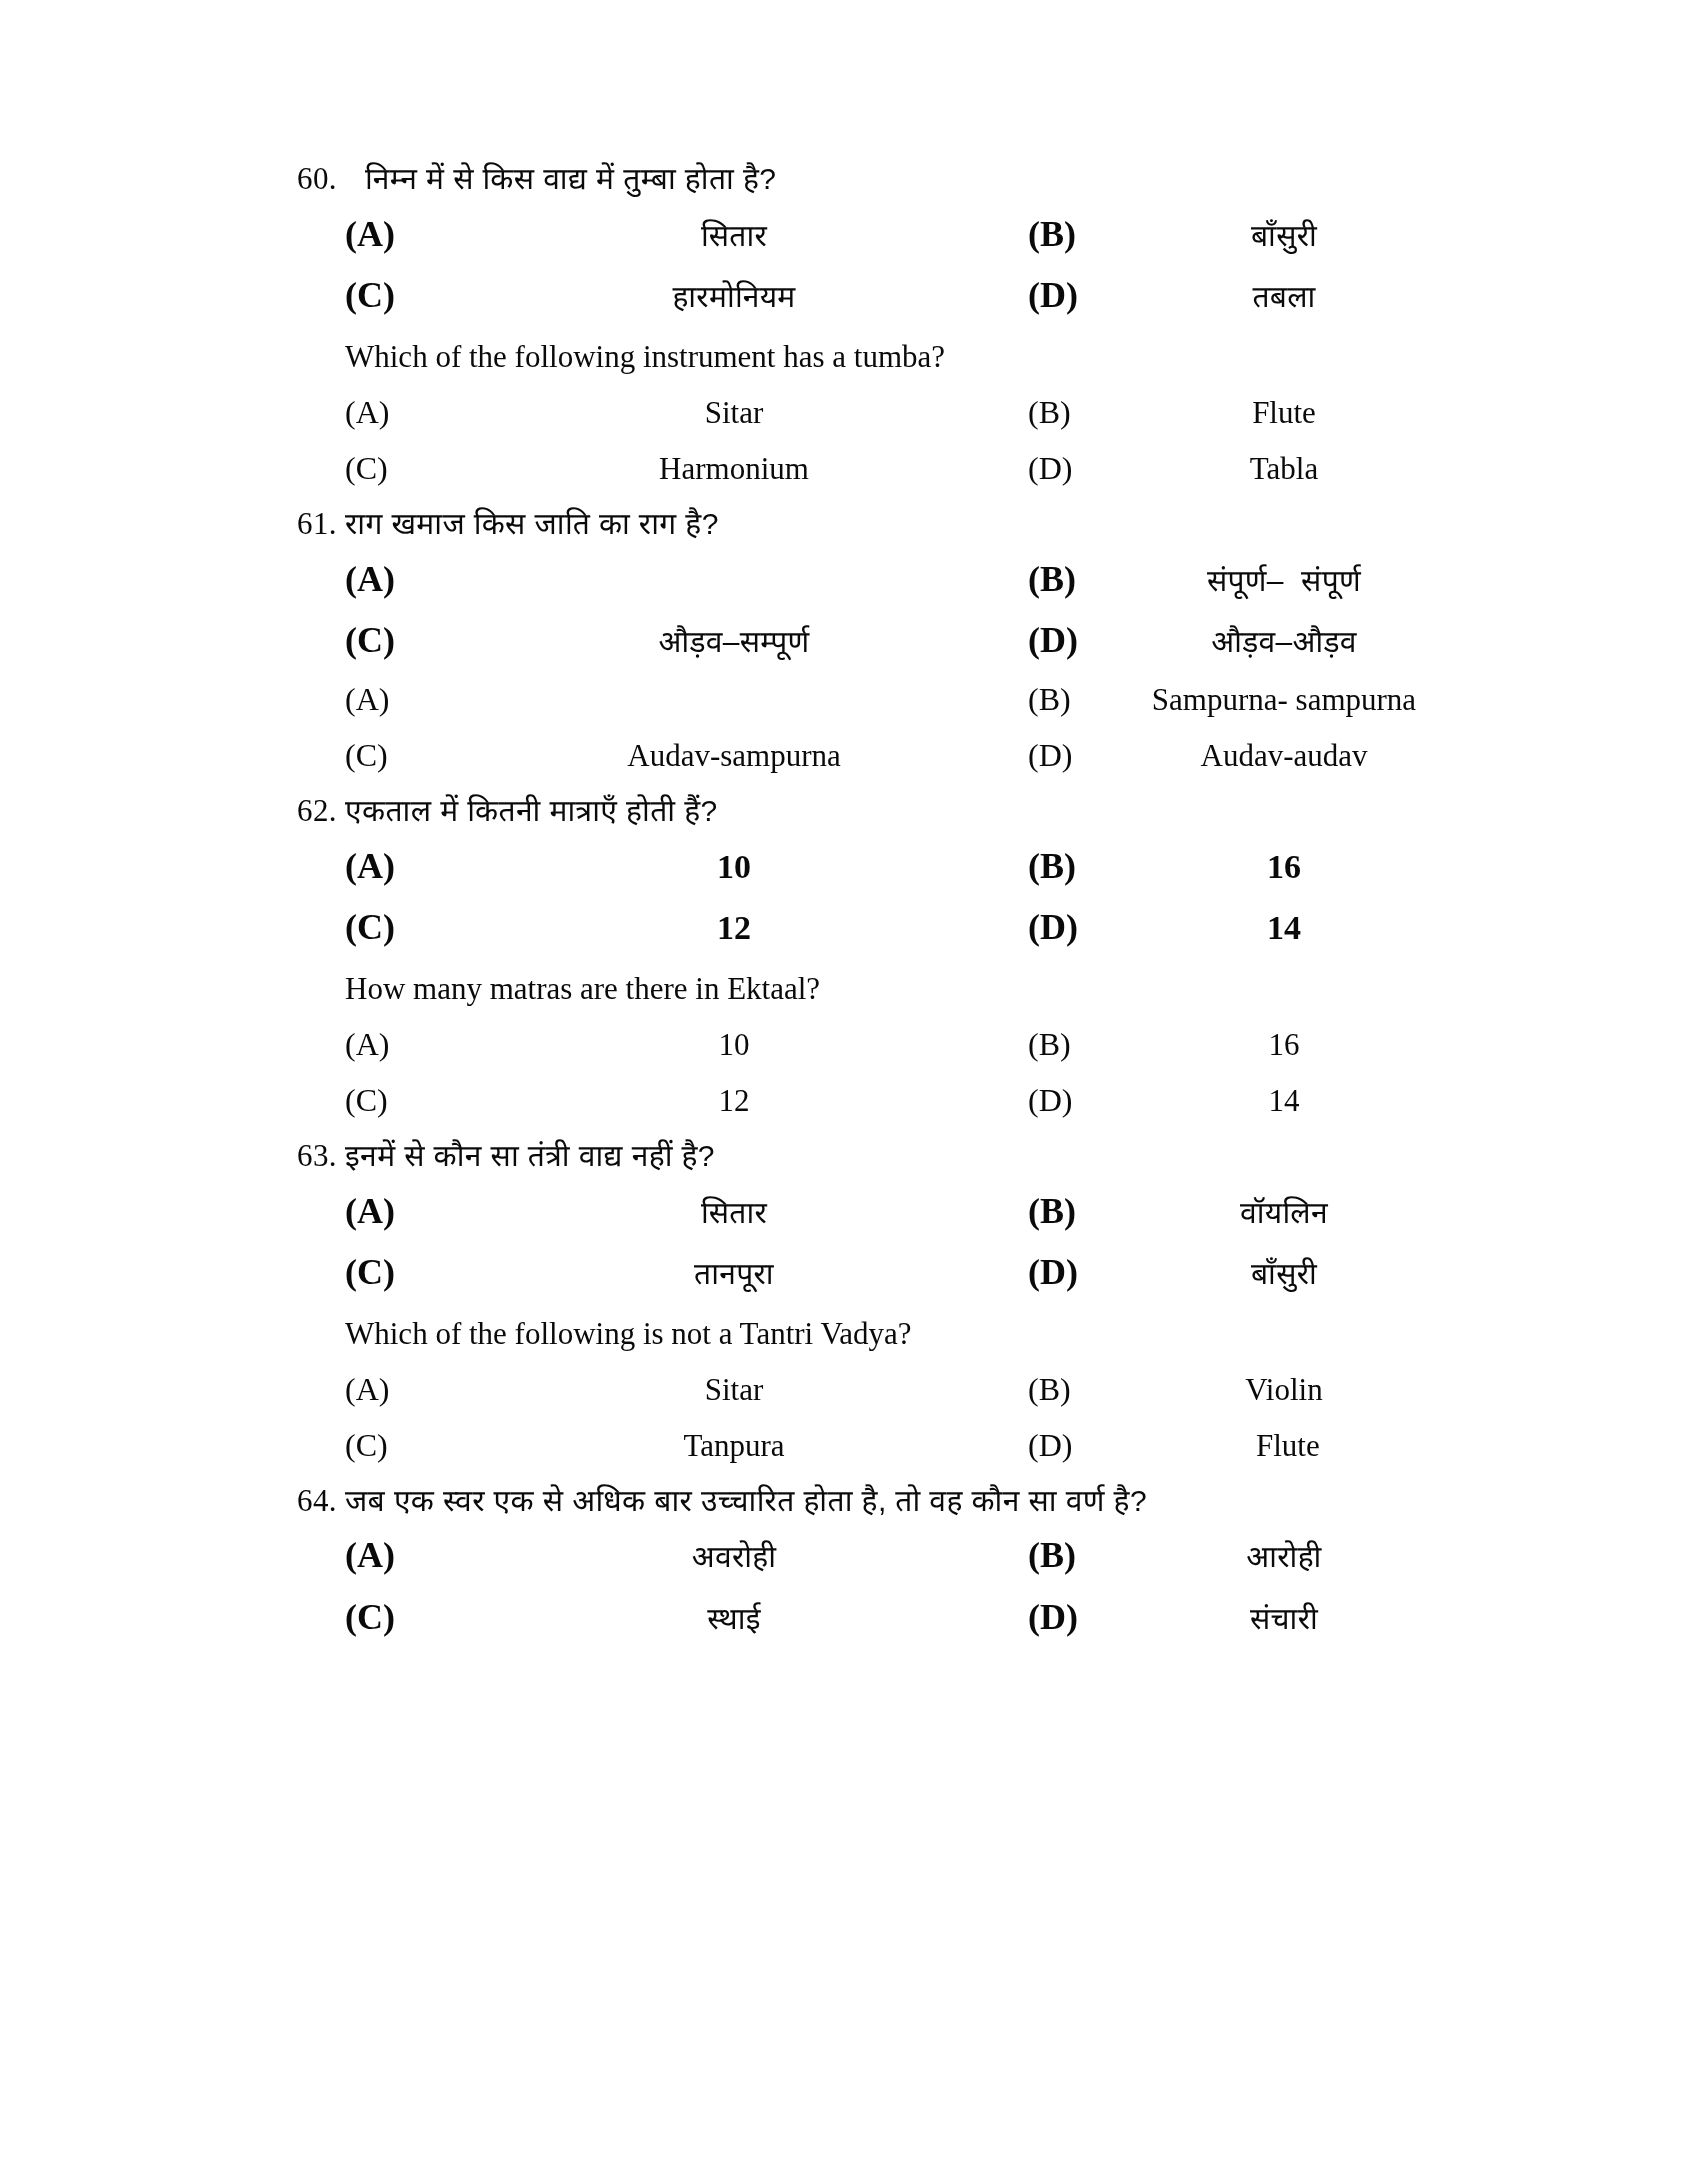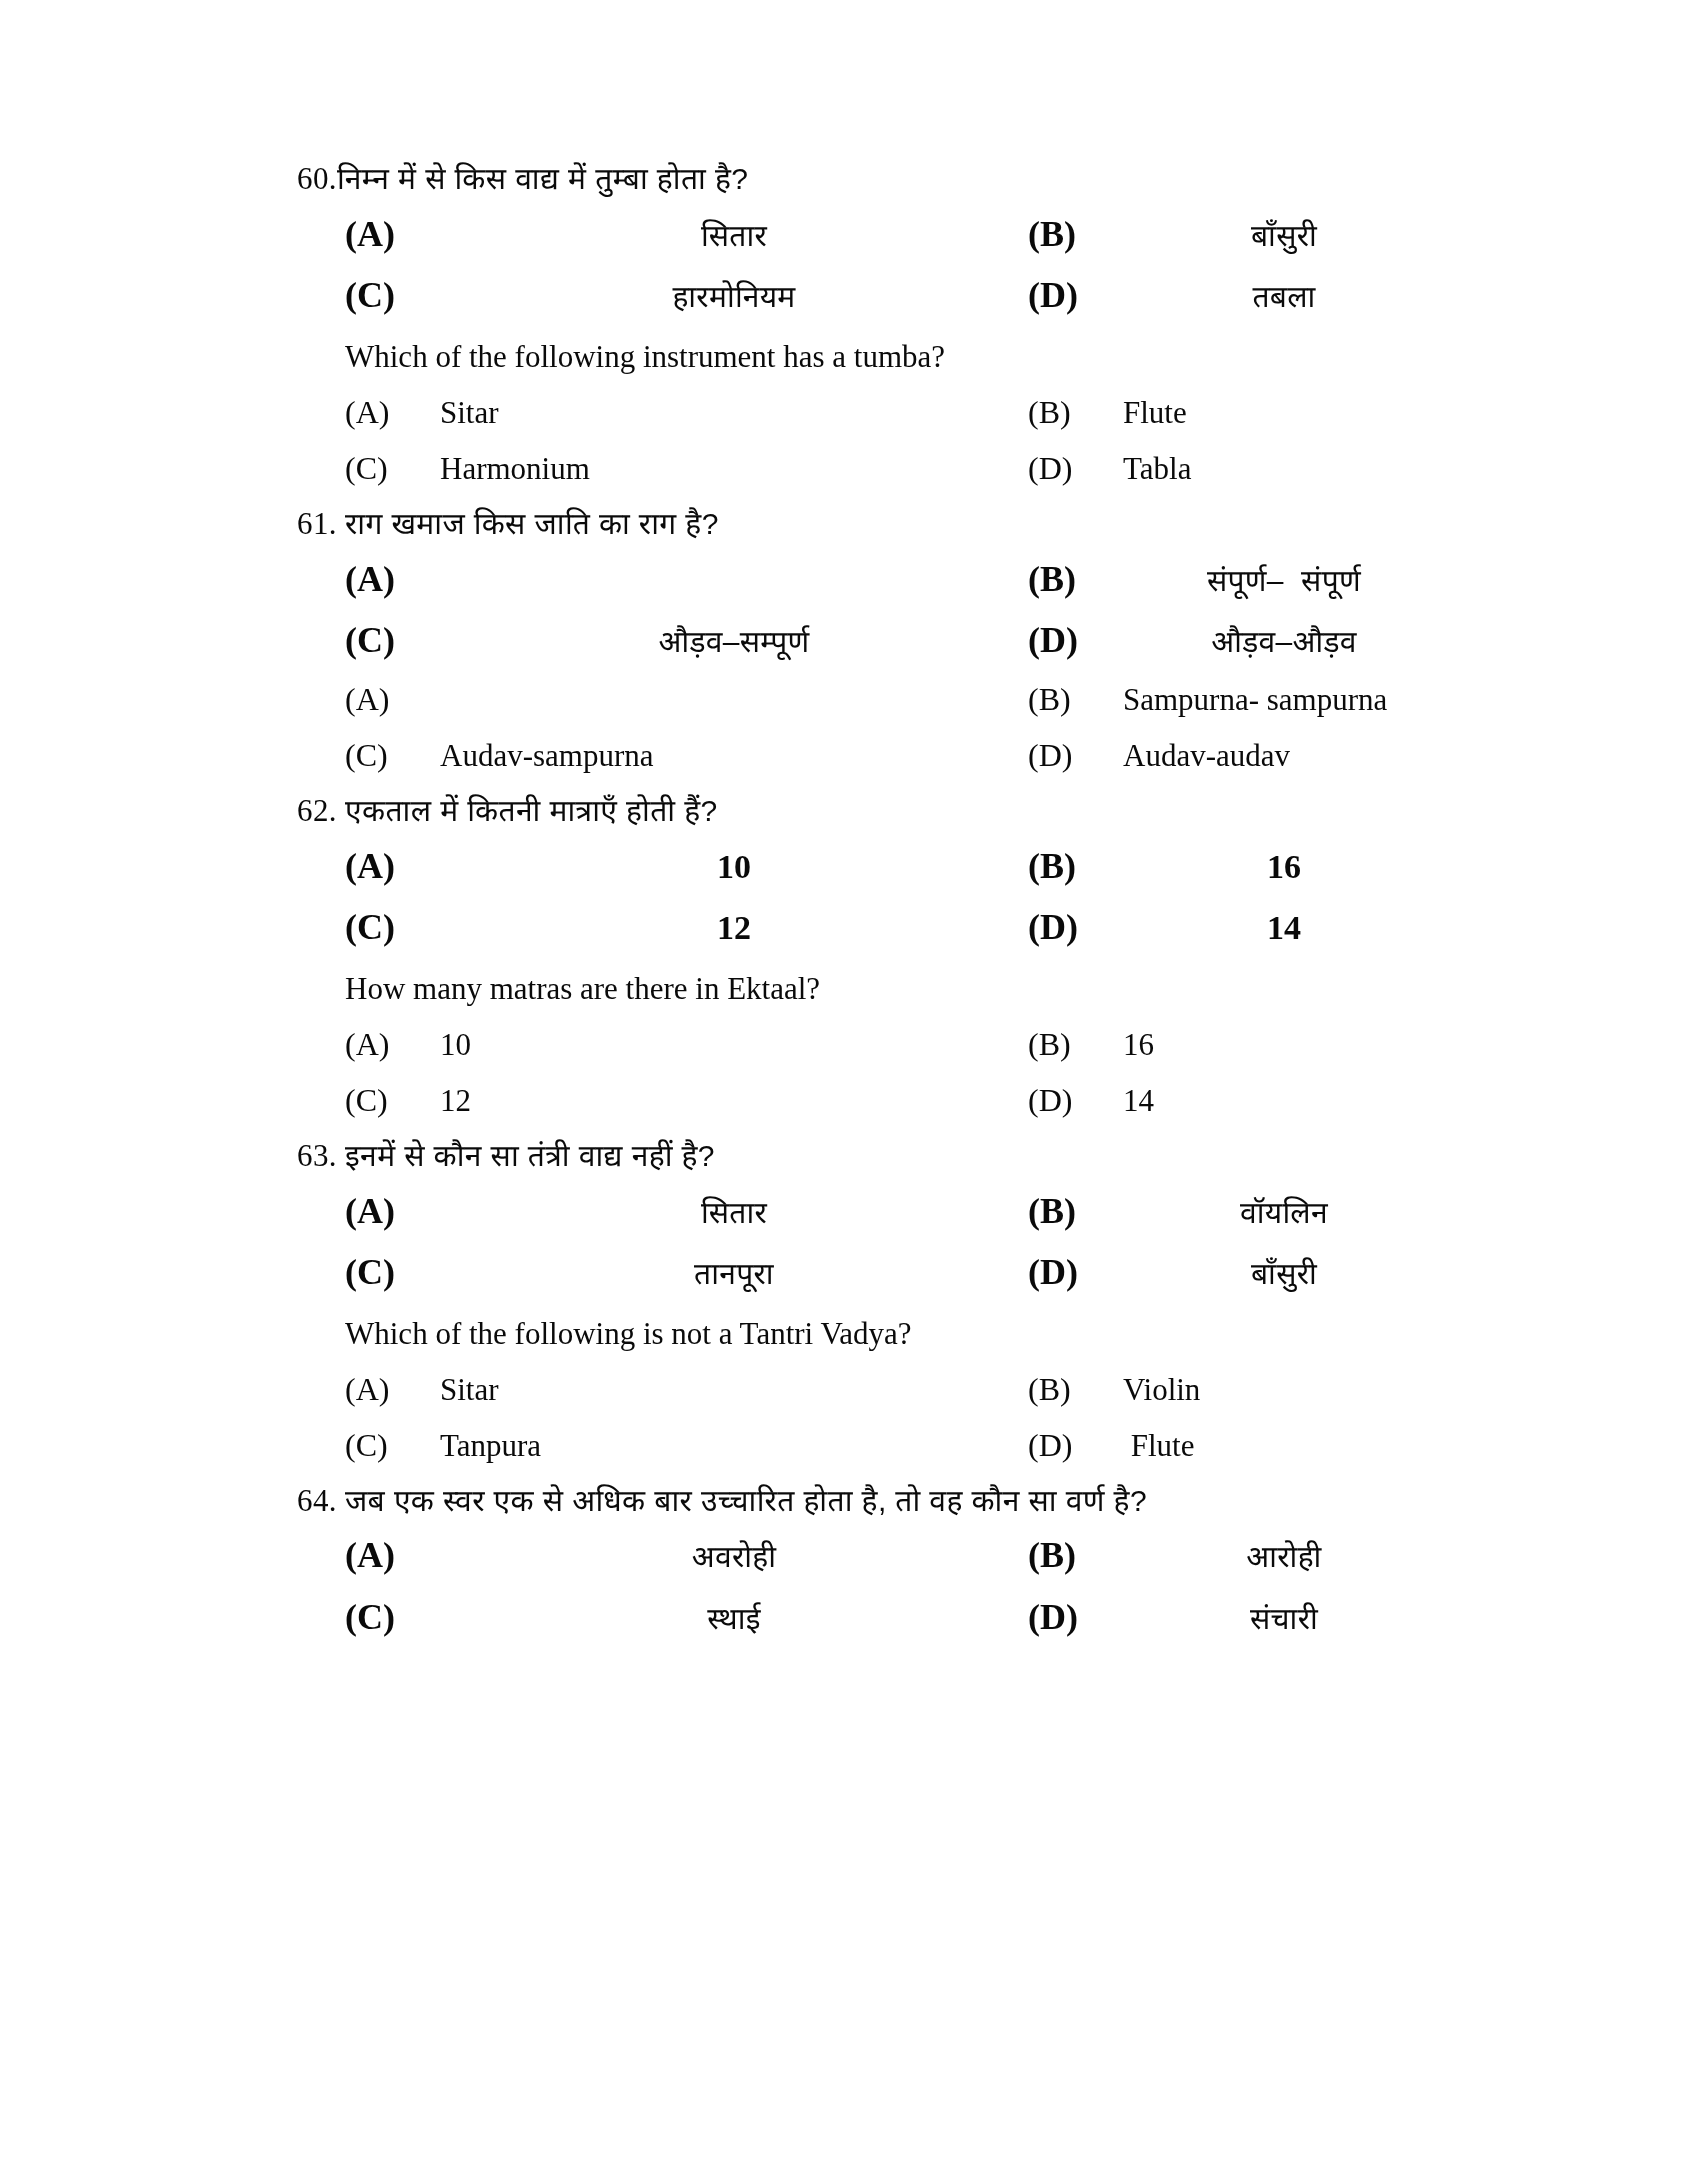--- a/index.html
+++ b/index.html
@@ -34,20 +34,21 @@
   .qnum {
     flex: 0 0 auto;
     font-size: 31px;
     line-height: 1.35;
     white-space: pre;
   }
   .qtext {
     flex: 1 1 auto;
     font-size: 31px;
     line-height: 1.35;
+    margin-left: 28px;
   }
 
   
   .hi .qtext, .hi .qnum {
     font-family: "Liberation Sans", "DejaVu Sans", sans-serif;
     font-size: 30px;
     letter-spacing: 0.4px;
   }
   .hi .qnum {
     font-family: "Liberation Serif", "DejaVu Serif", serif;
@@ -97,20 +98,21 @@
     font-size: 34px;
     font-weight: 700;
     letter-spacing: 0;
   }
 
   
   .opts.en .lab { font-size: 32px; font-weight: 400; }
   .opts.en .val {
     font-family: "Liberation Serif", "DejaVu Serif", serif;
     font-size: 31px;
+    text-align: center;
   }
 
   .gap-sm { height: 6px; }
 
   
   .footer {
     position: absolute;
     right: 226px;
     top: 2015px;
     font-family: "DejaVu Sans", "Liberation Sans", sans-serif;

